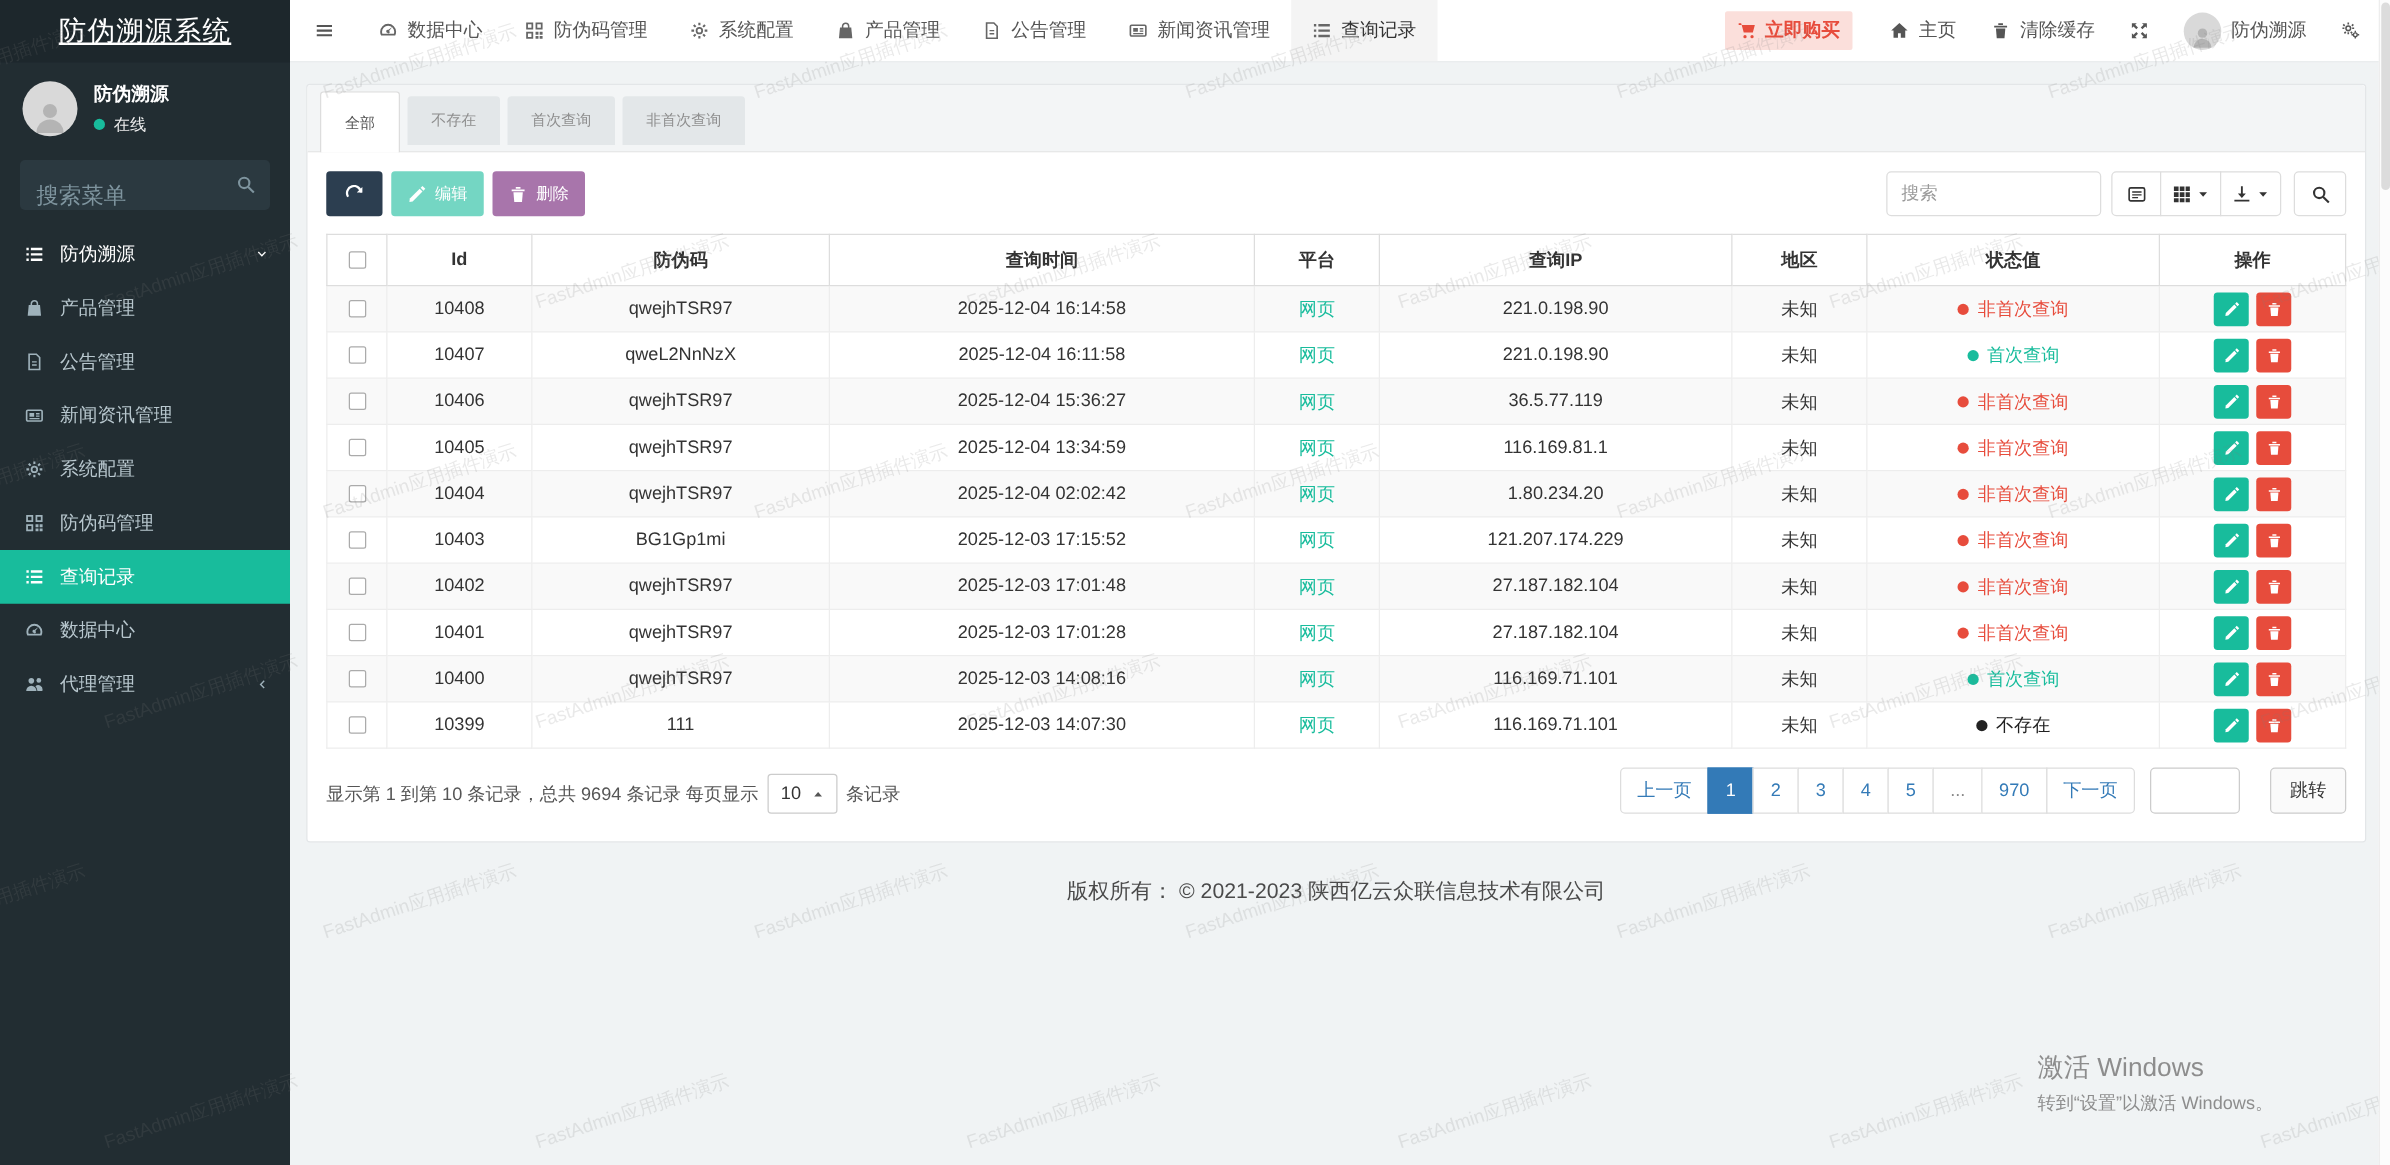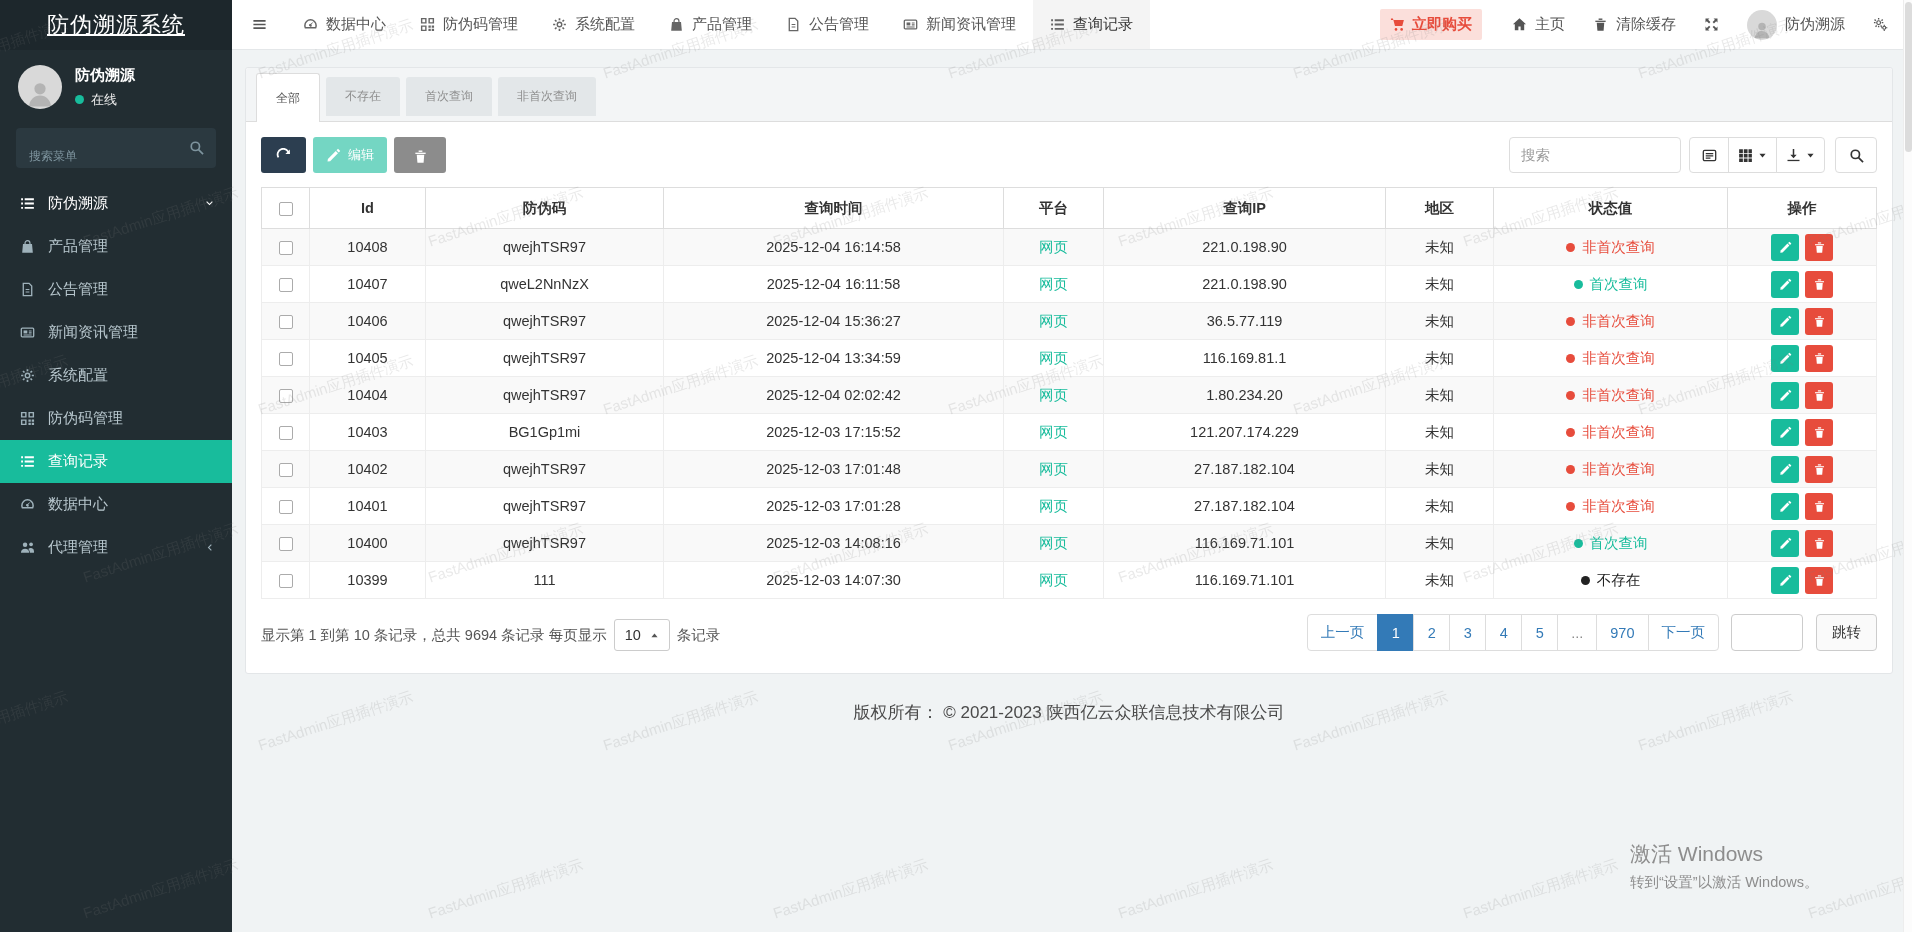--- a/index.html
+++ b/index.html
@@ -19,21 +19,21 @@
           background:#1d272c; color:#fff; font-size:22px; letter-spacing:1px;text-decoration:underline; }
   .user-panel { display:flex; align-items:center; gap:13px; padding:15px 18px 13px 18px; }
   .avatar { width:44px; height:44px; border-radius:50%; background:#d9d9d9; overflow:hidden;
             display:flex; align-items:flex-end; justify-content:center; }
   .avatar svg { width:30px; height:30px; color:#b4b4b4; }
   .user-name { color:#fff; font-weight:bold; font-size:15px; }
   .user-status { color:#eee; font-size:13px; margin-top:6px; display:flex; align-items:center; gap:7px; }
   .dot-green { width:9px; height:9px; border-radius:50%; background:#18bc9c; display:inline-block; }
   .menu-search { margin:6px 16px 14px 16px; position:relative; }
   .menu-search input { width:100%; height:40px; background:#2b3940; border:none; border-radius:4px;
-       color:#c7d6dd; padding:16px 36px 0 13px; font-size:12px; outline:none; font-family:inherit; }
+       color:#c7d6dd; padding:16px 36px 0 13px; font-size:18px; outline:none; font-family:inherit; }
   .menu-search input::placeholder { color:#7e949e; }
   .ms-icon { position:absolute; right:12px; top:12px; color:#7e949e; }
   .side-menu { list-style:none; margin-top:8px; }
   .sm-item { display:flex; align-items:center; gap:13px; height:43px; padding:0 20px;
              color:#b8c7ce; font-size:15px; cursor:pointer; position:relative; }
   .sm-item .i { color:#9fb2bb; }
   .sm-item.open { color:#fff; } .sm-item.open .i { color:#fff; }
   .sm-item.active { background:#18bc9c; color:#fff; }
   .sm-item.active .i { color:#fff; }
   .sm-caret { position:absolute; right:18px; color:inherit; }
@@ -64,21 +64,21 @@
          cursor:pointer; }
   .tab.active { background:#fff; color:#555; border:1px solid #ddd; border-bottom:none; height:49px;
                 margin-bottom:-1px; position:relative; }
   .panel-body { padding:15px 15px 22px 15px; }
   
   .toolbar { display:flex; align-items:center; }
   .btn { height:36px; border:none; border-radius:3px; display:inline-flex; align-items:center;
          gap:7px; font-size:13px; color:#fff; cursor:pointer; font-family:inherit; }
   .btn-refresh { background:#2c3e50; width:45px; justify-content:center; margin-right:7px; }
   .btn-edit { background:#18bc9c; opacity:.6; padding:0 13px; margin-right:7px; }
-  .btn-del { background:#404040; opacity:.6; padding:12px 13px;flex-direction:column; }
+  .btn-del { background:#701a75; opacity:.6; padding:0 13px; }
   .toolbar-right { margin-left:auto; display:flex; align-items:center; }
   .search-input { width:172px; height:36px; border:1px solid #ddd; border-radius:4px; padding:0 11px;
                   font-size:14.5px; outline:none; color:#333; font-family:inherit; }
   .search-input::placeholder { color:#9a9a9a; }
   .btn-group { display:flex; margin-left:8px; }
   .btn-group button { height:36px; min-width:40px; padding:0 9px; background:#fff; border:1px solid #ddd;
         margin-left:-1px; display:inline-flex; align-items:center; justify-content:center; gap:5px;
         color:#333; cursor:pointer; }
   .btn-group button:first-child { border-radius:4px 0 0 4px; margin-left:0; }
   .btn-group button:last-child { border-radius:0 4px 4px 0; }
@@ -111,21 +111,21 @@
   .pages { display:flex; list-style:none; }
   .pages li { min-width:37px; height:37px; display:flex; align-items:center; justify-content:center;
               padding:0 13px; border:1px solid #ddd; margin-left:-1px; background:#fff; color:#337ab7;
               font-size:14.5px; cursor:pointer; }
   .pages li:first-child { border-radius:4px 0 0 4px; margin-left:0; }
   .pages li:last-child { border-radius:0 4px 4px 0; }
   .pages li.active { background:#337ab7; border-color:#337ab7; color:#fff; }
   .pages li.ellipsis { color:#888; }
   .jump-input { width:72px; height:37px; border:1px solid #ccc; border-radius:4px; margin-left:12px;
                 padding:0 9px; outline:none; font-family:inherit; font-size:14.5px; }
-  .jump-btn { height:37px; padding:0 15px; margin-left:13px; border:1px solid #ccc; border-radius:4px;
+  .jump-btn { height:37px; padding:0 15px; margin-left:24px; border:1px solid #ccc; border-radius:4px;
               background:#fafafa; color:#333; font-size:14.5px; cursor:pointer; font-family:inherit; }
   
   .copyright { text-align:center; margin-top:27px; font-size:17px; color:#4a4a4a; }
   
   #wm-layer { position:absolute; inset:0; pointer-events:none; z-index:6; }
   .wm { position:absolute; font-size:15px; color:rgba(125,125,125,.17); white-space:nowrap;
         transform:rotate(-18deg); }
   .win-act { position:absolute; left:1630px; top:840px; color:#8d8d8d; z-index:7; }
   .wa1 { font-size:21px; }
   .wa2 { font-size:14.5px; margin-top:5px; }

